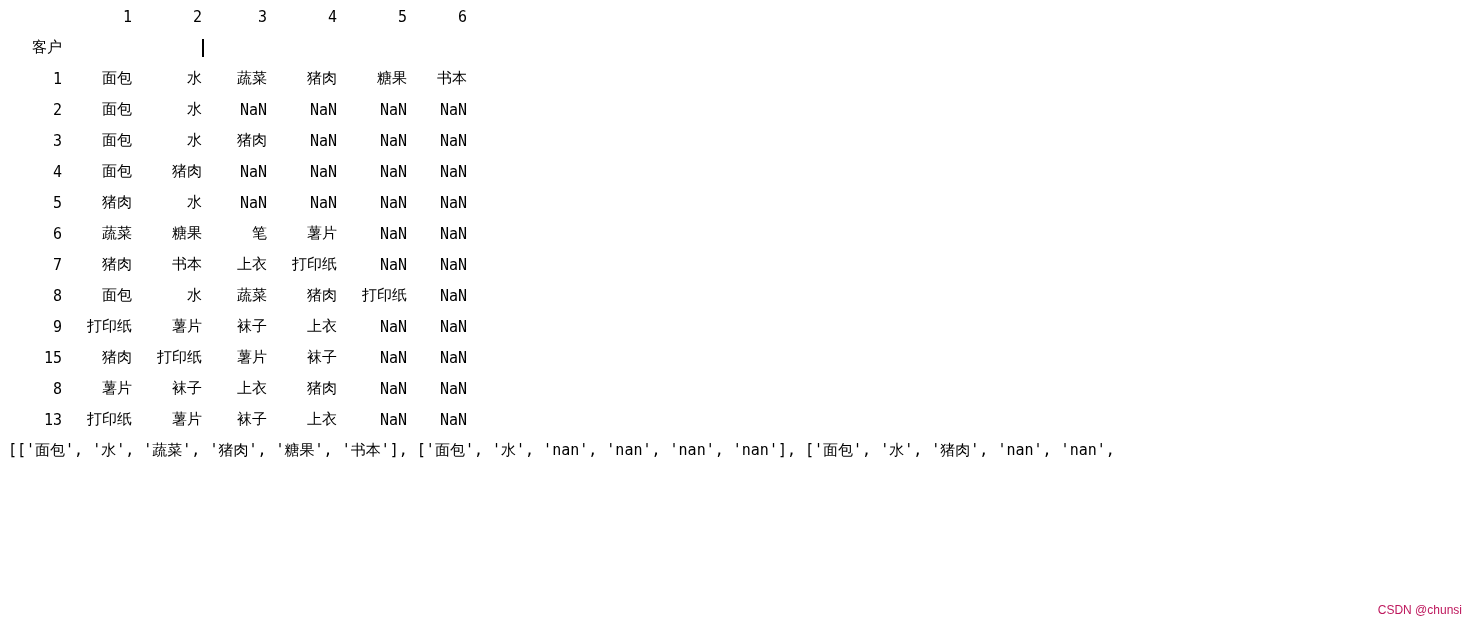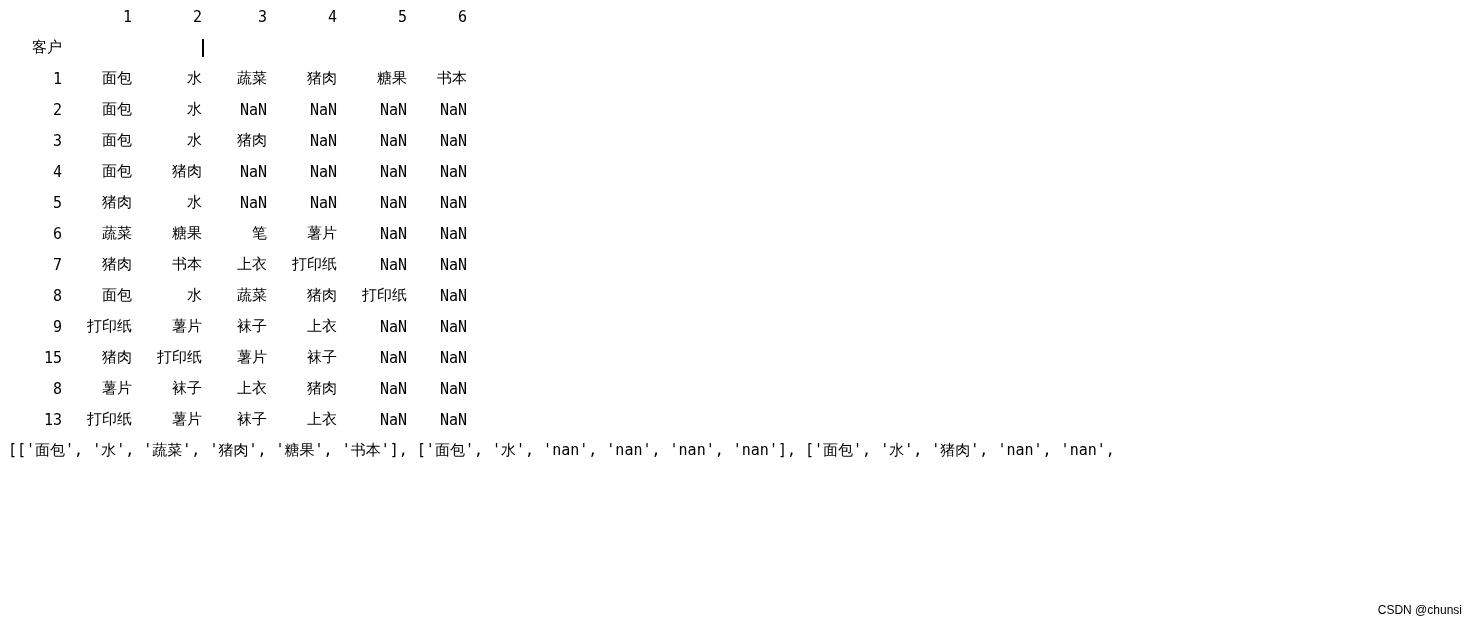--- a/index.html
+++ b/index.html
@@ -52,21 +52,21 @@
       font-family: monospace, "Microsoft YaHei";
       font-size: 15px;
       white-space: nowrap;
       overflow: hidden;
     }
     .watermark {
       position: absolute;
       right: 12px;
       bottom: 8px;
       font-size: 12px;
-      color: #000000;
+      color: #be185d;
       font-family: sans-serif;
     }
   </style>
 </head>
 <body>
 <div class="content">
 
 <table>
   <tbody>
         <tr class="header-row">

